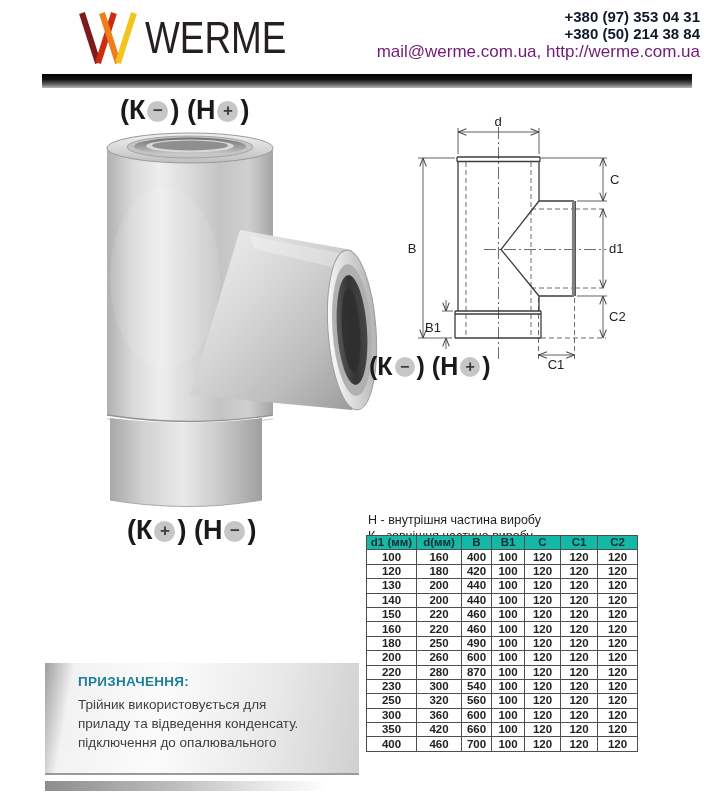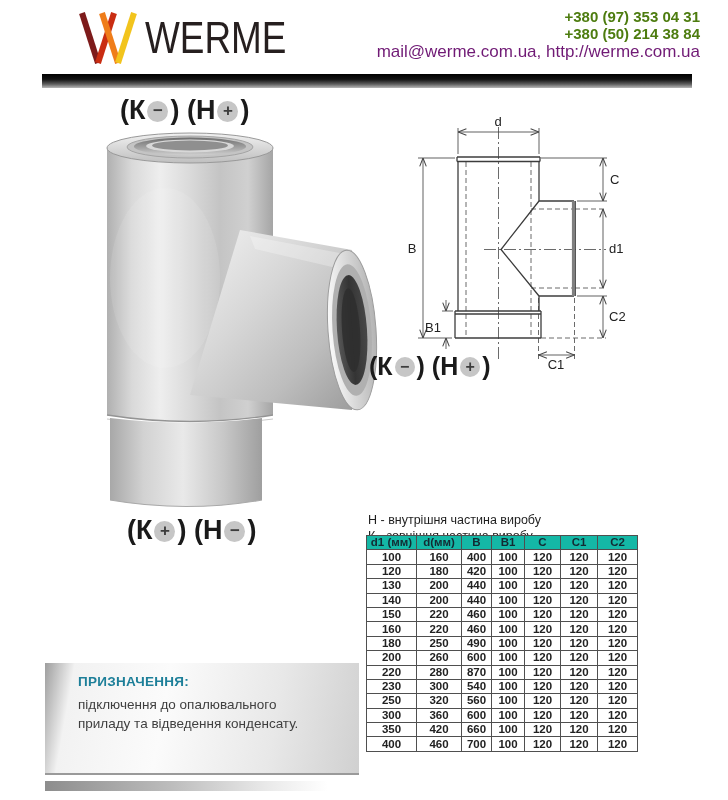--- a/index.html
+++ b/index.html
@@ -8,21 +8,21 @@
     font-family:"Liberation Sans",sans-serif;
   }
   
   .logo{position:absolute;left:75px;top:10px;display:flex;align-items:flex-start;}
   .logo svg{display:block;}
   .brand{
     font-size:45px;font-weight:500;color:#261f1f;letter-spacing:0px;
     transform:scaleX(.82);transform-origin:left top;margin-left:8px;margin-top:2px;
   }
   .contacts{position:absolute;right:28px;top:8px;text-align:right;}
-  .contacts .phone{font-size:15px;font-weight:700;color:#4d7c0f;line-height:17px;}
+  .contacts .phone{font-size:15px;font-weight:700;color:#0f172a;line-height:17px;}
   .contacts .mailsite{font-size:17px;color:#701a75;line-height:17px;margin-top:1px;}
   .divider{
     position:absolute;left:42px;top:74px;width:650px;height:14px;
     background:linear-gradient(180deg,#000 0%,#121212 38%,#5d5d5d 72%,#b9b9b9 100%);
   }
   
   .khlabel{position:absolute;font-weight:700;color:#1a1a1a;font-size:27px;white-space:nowrap;}
   .khlabel .sign{
     display:inline-flex;align-items:center;justify-content:center;
     width:21px;height:21px;border-radius:50%;background:#c6c6c6;color:#3d3d3d;
@@ -394,17 +394,18 @@
         <td>120</td>
         <td>120</td>
       </tr>
       </tbody>
   </table>
 </div>
 
 <div class="purpose">
   <div class="title">ПРИЗНАЧЕННЯ:</div>
   <div class="ptext">
+    <div>Трійник використовується для</div>
+    <div>приладу та відведення конденсату.</div>
     <div>підключення до опалювального</div>
-    <div>приладу та відведення конденсату.</div>
   </div>
 </div>
 <div class="shadowbar"></div>
 
 </body></html>

